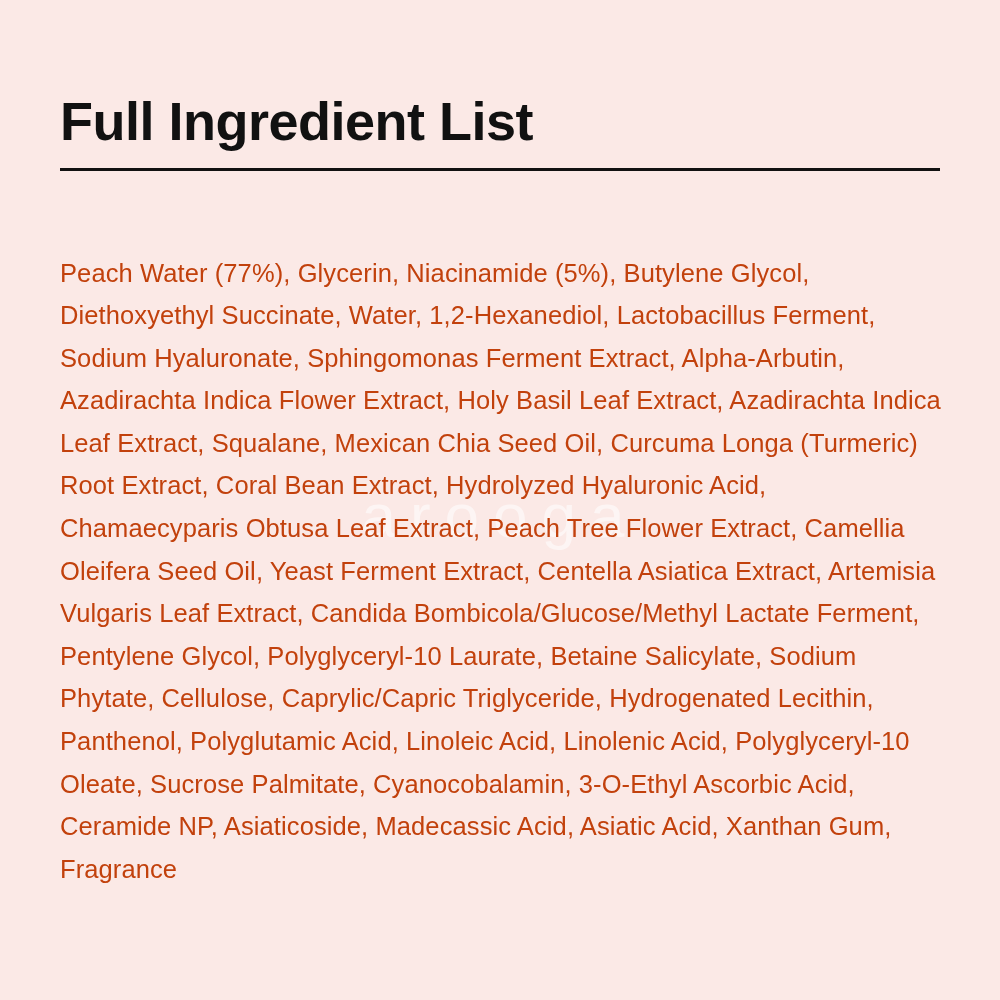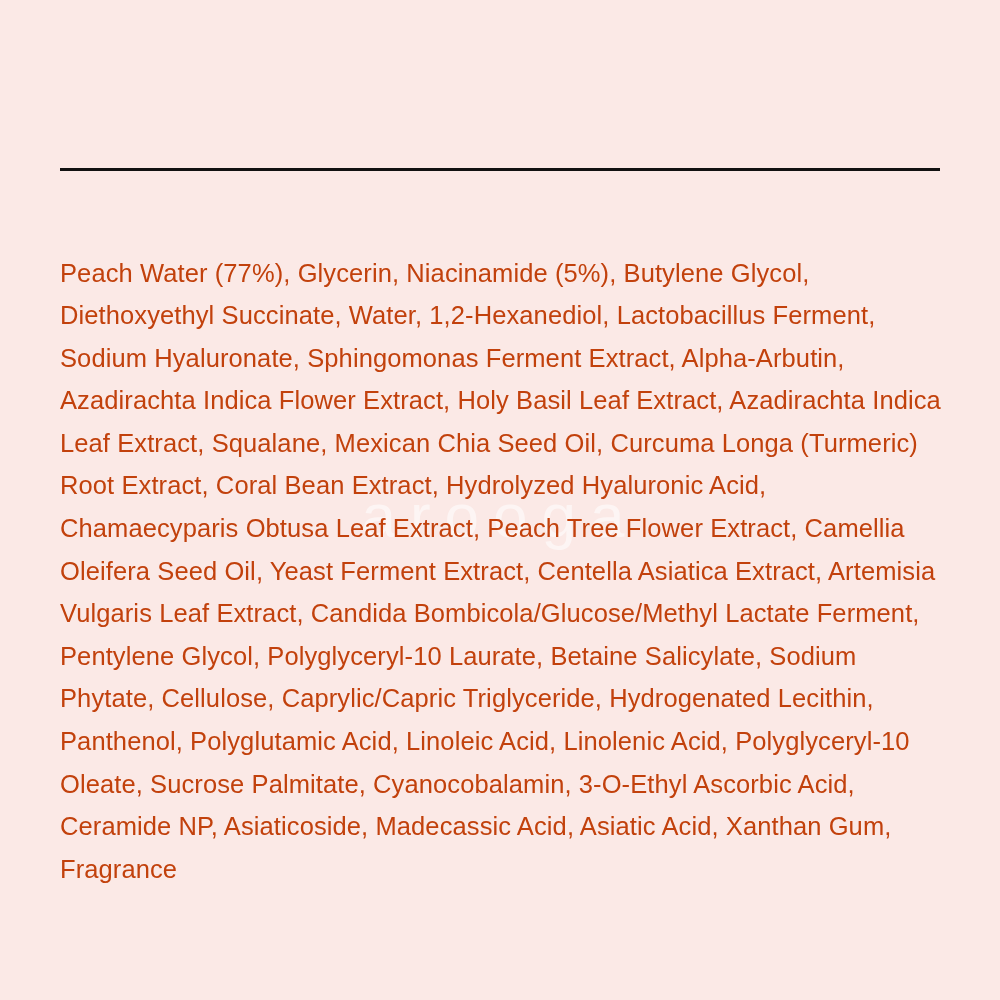--- a/index.html
+++ b/index.html
@@ -61,20 +61,21 @@
     letter-spacing: 0.1px;
     text-align: left;
     white-space: pre-wrap;
   }
 </style>
 </head>
 <body>
 
 <div class="page">
 
+  <h1 class="title">Full Ingredient List</h1>
 
   <div class="divider"></div>
 
   <div class="watermark">arooga</div>
 
   <p class="body-text">Peach Water (77%), Glycerin, Niacinamide (5%), Butylene Glycol, Diethoxyethyl Succinate, Water, 1,2-Hexanediol, Lactobacillus Ferment, Sodium Hyaluronate, Sphingomonas Ferment Extract, Alpha-Arbutin, Azadirachta Indica Flower Extract, Holy Basil Leaf Extract, Azadirachta Indica Leaf Extract, Squalane, Mexican Chia Seed Oil, Curcuma Longa (Turmeric) Root Extract, Coral Bean Extract, Hydrolyzed Hyaluronic Acid, Chamaecyparis Obtusa Leaf Extract, Peach Tree Flower Extract, Camellia Oleifera Seed Oil, Yeast Ferment Extract, Centella Asiatica Extract, Artemisia Vulgaris Leaf Extract, Candida Bombicola/Glucose/Methyl Lactate Ferment, Pentylene Glycol, Polyglyceryl-10 Laurate, Betaine Salicylate, Sodium Phytate, Cellulose, Caprylic/Capric Triglyceride, Hydrogenated Lecithin, Panthenol, Polyglutamic Acid, Linoleic Acid, Linolenic Acid, Polyglyceryl-10 Oleate, Sucrose Palmitate, Cyanocobalamin, 3-O-Ethyl Ascorbic Acid, Ceramide NP, Asiaticoside, Madecassic Acid, Asiatic Acid, Xanthan Gum, Fragrance</p>
 
 </div>
 
 </body></html>

